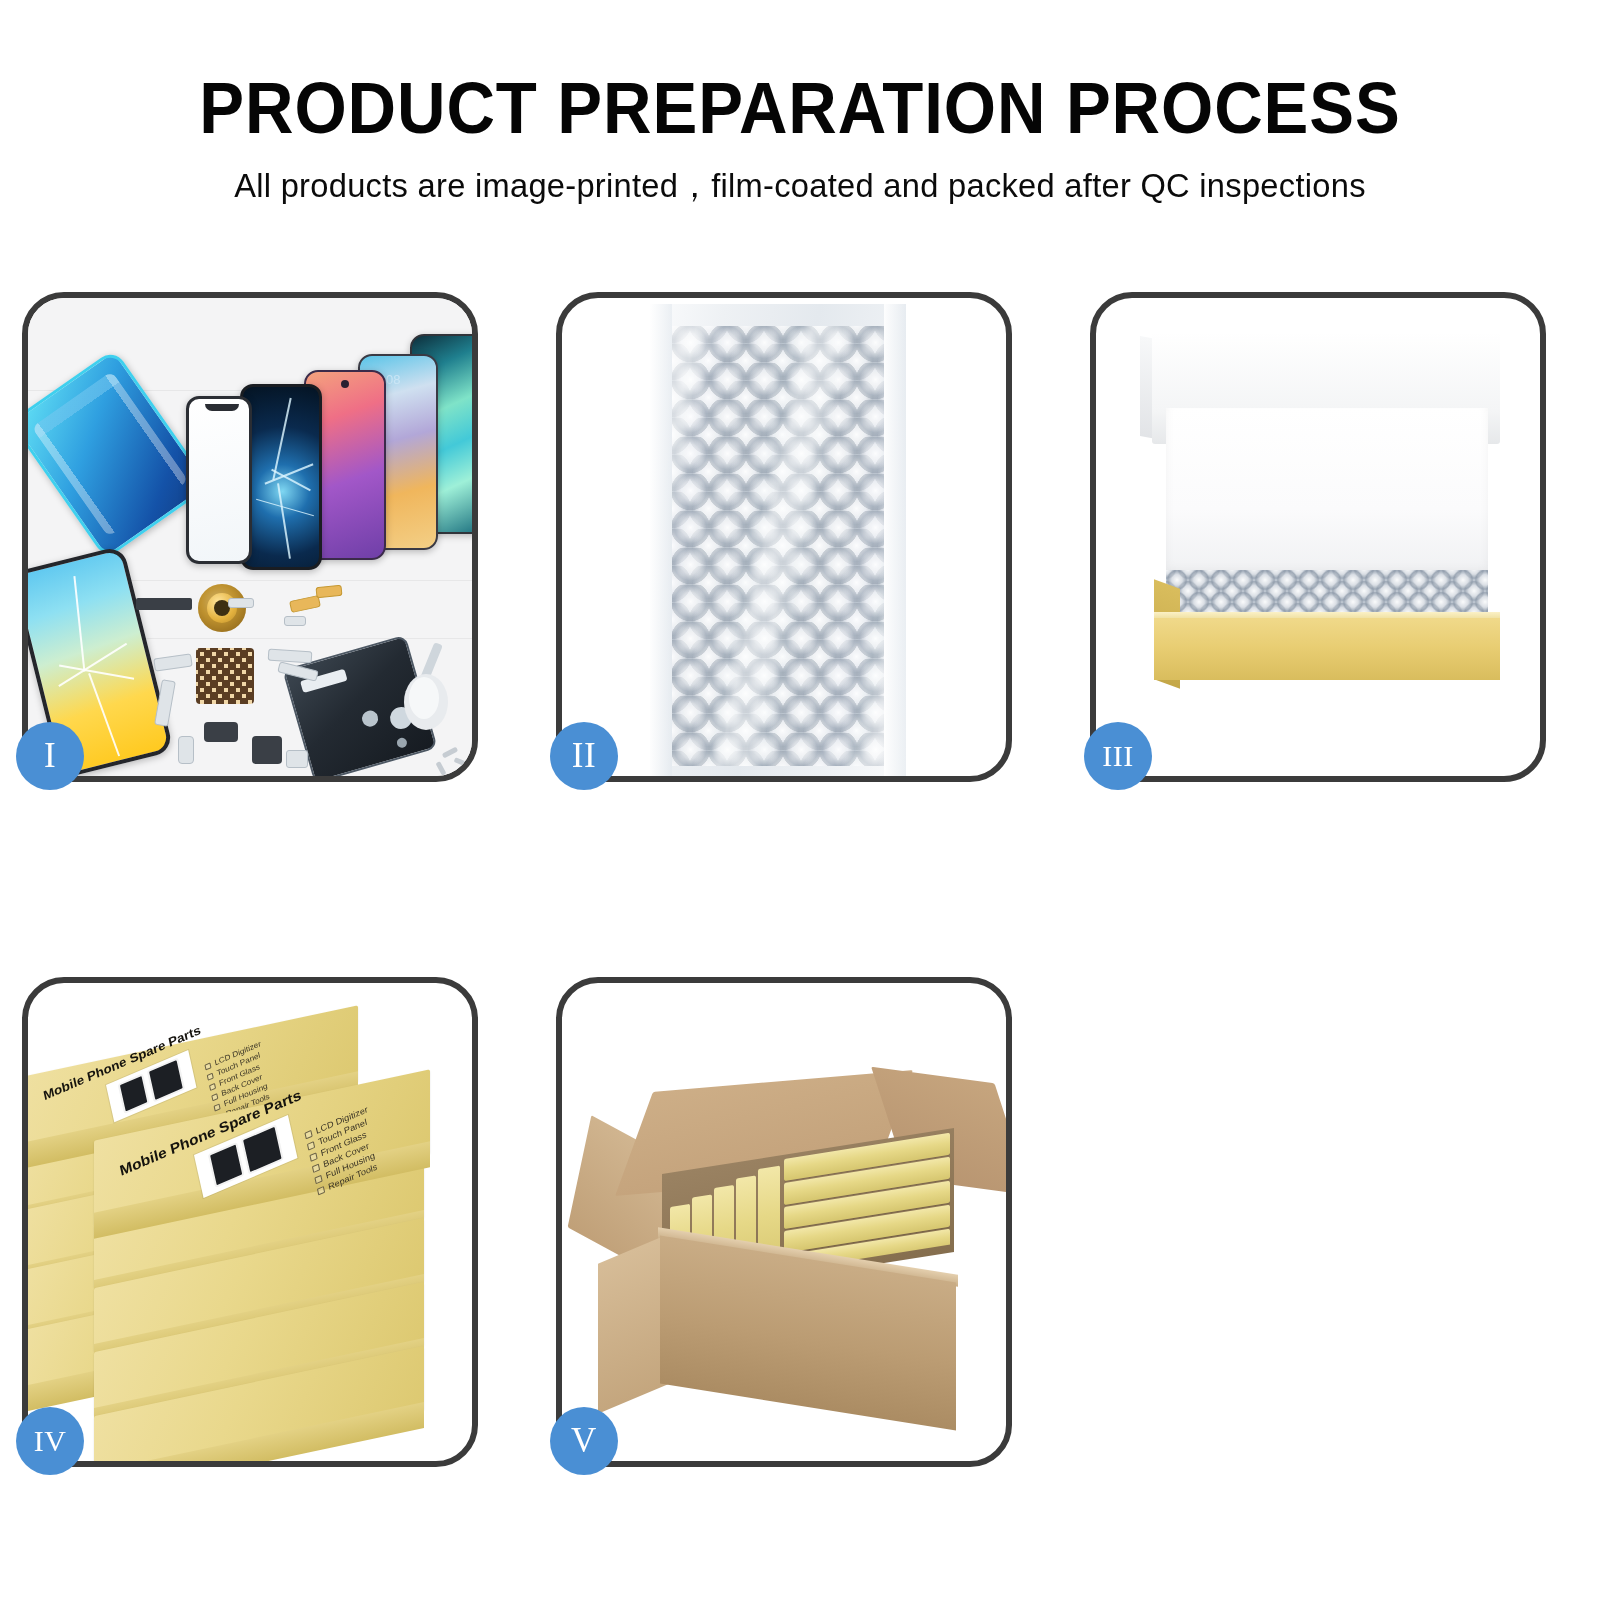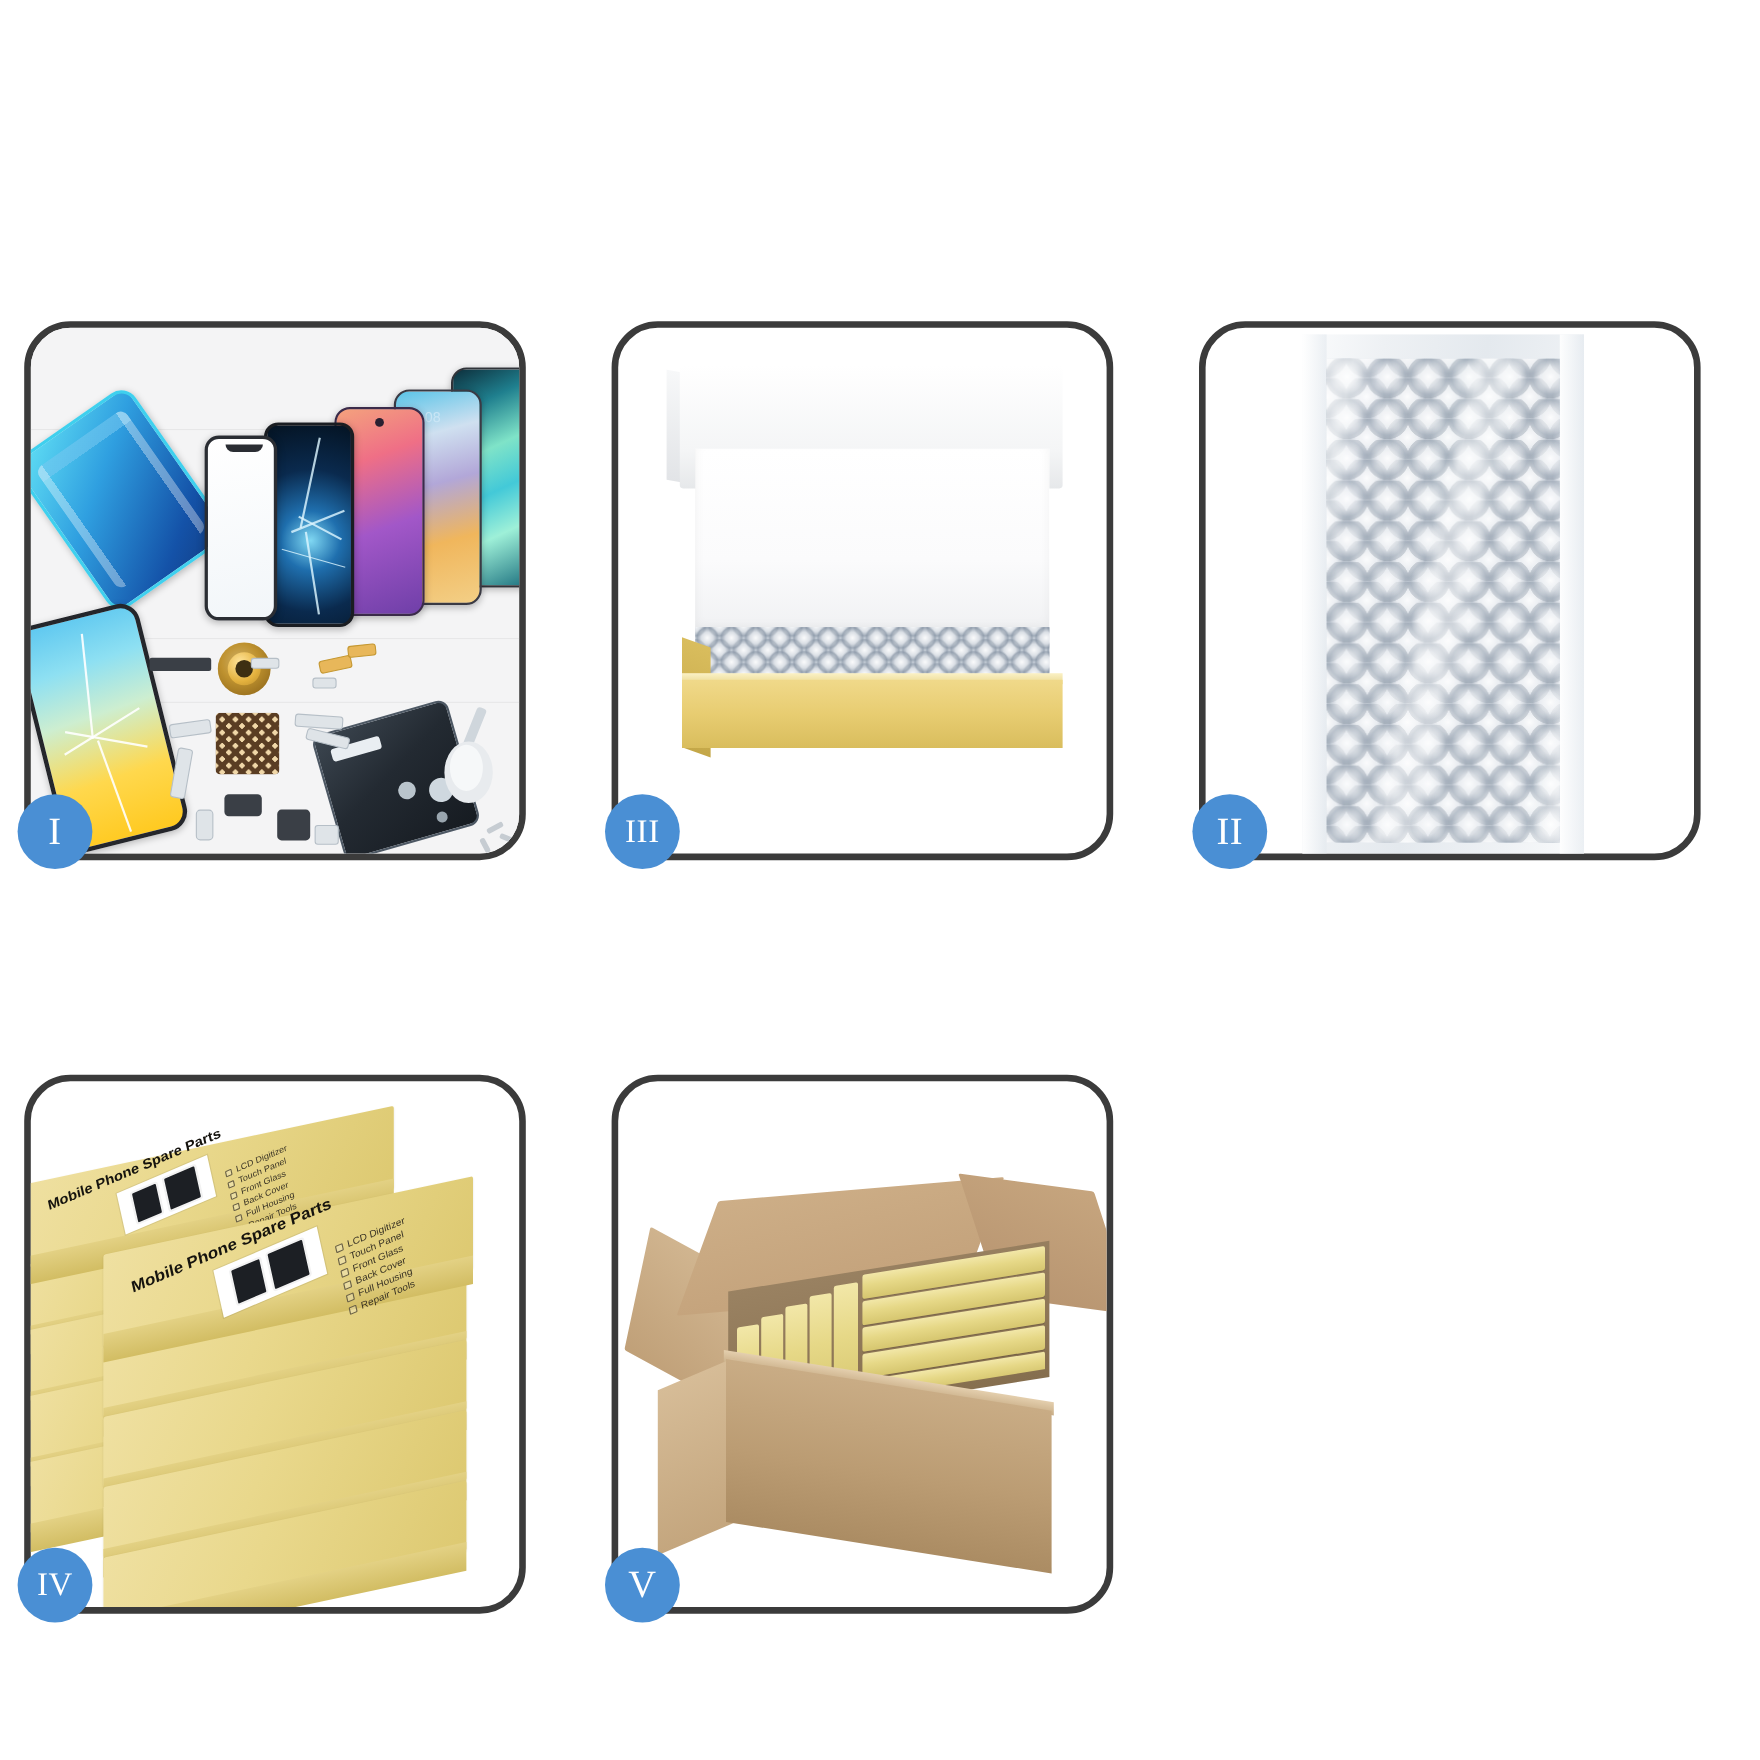--- a/index.html
+++ b/index.html
@@ -398,20 +398,24 @@
     position:absolute; left:44px; top:86px; width:330px; height:290px;
     background: radial-gradient(ellipse at 60% 50%, rgba(232,238,242,.9) 0%, rgba(246,249,251,.4) 60%, transparent 75%);
     z-index:-1;
   }
 </style>
 </head>
 <body>
 
 <div id="page">
 
+  <div id="header">
+    <div id="page-title">PRODUCT PREPARATION PROCESS</div>
+    <div id="page-subtitle">All products are image-printed，film-coated and packed after QC inspections</div>
+  </div>
 
   <div id="grid">
 
     <div class="panel">
       <div class="panel-stage">
         <div class="p1-bg"></div>
         <div class="p1-line" style="top:92px"></div>
         <div class="p1-line" style="top:282px"></div>
         <div class="p1-line" style="top:340px"></div>
 
@@ -464,42 +468,42 @@
           <rect x="46" y="4" width="9" height="44" rx="3" fill="#cfd6dc" transform="rotate(22 50 26)"></rect>
           <ellipse cx="46" cy="64" rx="22" ry="28" fill="#e8ebee"></ellipse>
           <ellipse cx="44" cy="60" rx="15" ry="21" fill="#f6f8f9"></ellipse>
         </svg>
       </div>
       <div class="step-badge">I</div>
     </div>
 
     <div class="panel">
       <div class="panel-stage">
+        <div class="p2-bag">
+          <div class="p2-edge" style="left:0;top:0;width:22px;height:100%;"></div>
+          <div class="p2-edge" style="right:0;top:0;width:22px;height:100%;"></div>
+          <div class="p2-bubbles"></div>
+          <div class="p2-sheen"></div>
+        </div>
+      </div>
+      <div class="step-badge">II</div>
+    </div>
+
+    <div class="panel">
+      <div class="panel-stage">
         <div class="p3-lid-l"></div>
         <div class="p3-lid-r"></div>
         <div class="p3-lid"></div>
         <div class="p3-foam"></div>
         <div class="p3-inner"></div>
         <div class="p3-side"></div>
         <div class="p3-rim"></div>
         <div class="p3-front"></div>
       </div>
       <div class="step-badge wide">III</div>
-    </div>
-
-    <div class="panel">
-      <div class="panel-stage">
-        <div class="p2-bag">
-          <div class="p2-edge" style="left:0;top:0;width:22px;height:100%;"></div>
-          <div class="p2-edge" style="right:0;top:0;width:22px;height:100%;"></div>
-          <div class="p2-bubbles"></div>
-          <div class="p2-sheen"></div>
-        </div>
-      </div>
-      <div class="step-badge">II</div>
     </div>
 
     <div class="panel">
       <div class="panel-stage">
         <div class="stack">
 
           <div class="sbox" style="left:-6px;  top:146px; width:200px; height:64px;">
             <div class="top"></div>
               <div class="front" style="top:56px"></div>
           </div>

